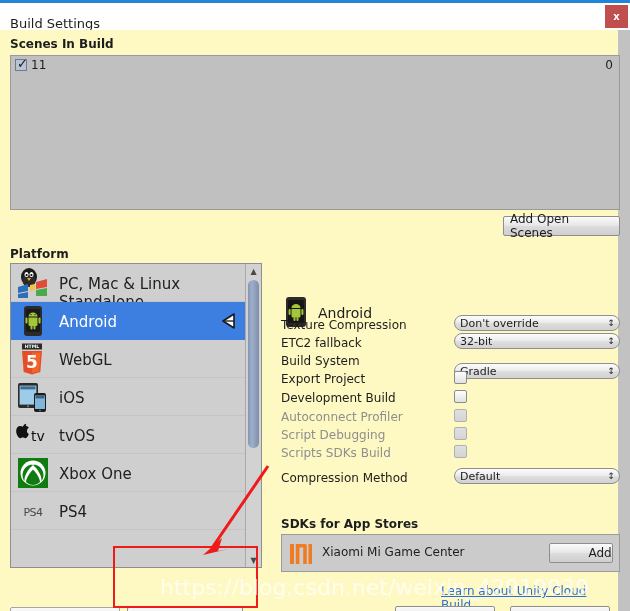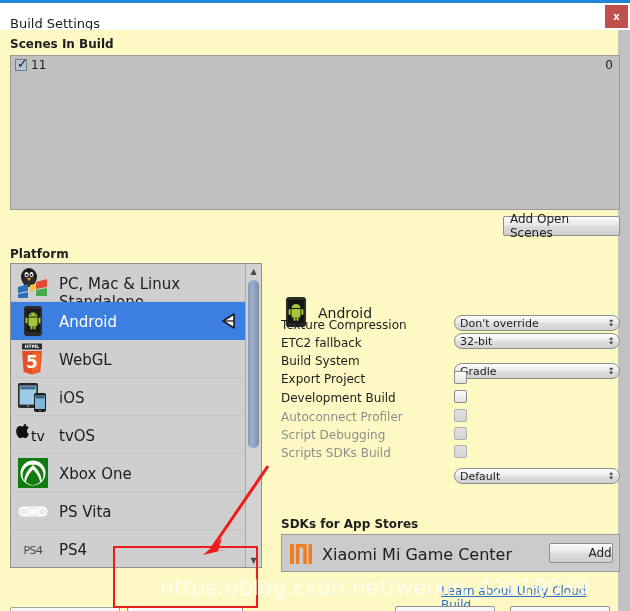--- a/index.html
+++ b/index.html
@@ -168,21 +168,21 @@
     border: 1px solid #8b8b8b; border-radius: 2px; box-sizing: border-box;
     cursor: pointer;
   }
   .cbox.dim { border-color: #b0b0b0; background: linear-gradient(to bottom,#e0e0e0,#d4d4d4); }
   .sdk-label { left: 281px; top: 487px; }
   .sdk-box {
     position: absolute; left: 281px; top: 504px; width: 339px; height: 38px;
     background: #cbcbcb; border: 1px solid #9b9b9b; box-sizing: border-box;
   }
   .sdk-icon { position: absolute; left: 8px; top: 9px; width: 22px; height: 20px; }
-  .sdk-name { position: absolute; left: 40px; top: 10px; font-size: 16px; color: #1d1d1d; }
+  .sdk-name { position: absolute; left: 40px; top: 10px; font-size: 12px; color: #1d1d1d; }
   .sdk-add { position: absolute; right: 6px; top: 8px; width: 64px; height: 20px; padding-left: 44px; }
   .cloud-link {
     position: absolute; left: 441px; top: 554px;
     font-size: 12px; color: #2f6fd0; text-decoration: underline;
     cursor: pointer;
   }
   .build-btn { position: absolute; top: 576px; width: 100px; height: 21px; }
   .build-btn.b1 { left: 395px; }
   .build-btn.b2 { left: 510px; }
   .switch-btn { position: absolute; left: 10px; top: 577px; width: 110px; height: 21px; }
@@ -324,31 +324,20 @@
               <rect x="2" y="1" width="30" height="30" fill="#107c10"></rect>
               <circle cx="17" cy="16" r="12.5" fill="#ffffff"></circle>
               <path d="M17 8 C12 12 8 19 8.5 24 C6.5 21.6 6 18 7 15 C9 9.6 13.5 7.2 17 8 Z" fill="#107c10"></path>
               <path d="M17 8 C22 12 26 19 25.5 24 C27.5 21.6 28 18 27 15 C25 9.6 20.5 7.2 17 8 Z" fill="#107c10"></path>
               <path d="M17 12.5 C20 15.5 24 21.5 24 25 C21.9 27 19.6 28 17 28 C14.4 28 12.1 27 10 25 C10 21.5 14 15.5 17 12.5 Z" fill="#107c10"></path>
             </svg>
           </span>
           <span class="plabel">Xbox One</span>
         </div>
 
-        <div class="prow">
-          <span class="picon">
-            <svg width="34" height="32" viewBox="0 0 34 32">
-              <rect x="2" y="11" width="30" height="11" rx="5.5" fill="#ffffff" stroke="#cfcfcf" stroke-width="1"></rect>
-              <circle cx="7" cy="16.5" r="2.6" fill="#f1f1f1" stroke="#d4d4d4" stroke-width="0.8"></circle>
-              <circle cx="27" cy="16.5" r="2.6" fill="#f1f1f1" stroke="#d4d4d4" stroke-width="0.8"></circle>
-              <rect x="11.5" y="13" width="11" height="7" rx="1" fill="#fbfbfb" stroke="#dedede" stroke-width="0.8"></rect>
-            </svg>
-          </span>
-          <span class="plabel">PS Vita</span>
-        </div>
 
         <div class="prow">
           <span class="picon">
             <svg width="34" height="32" viewBox="0 0 34 32">
               <text x="17" y="21" font-size="11" fill="#4a4a4a" text-anchor="middle" font-family="DejaVu Sans, sans-serif" letter-spacing="-0.5">PS4</text>
             </svg>
           </span>
           <span class="plabel">PS4</span>
         </div>
 
@@ -401,20 +390,21 @@
 
     <div class="frow-label dim" style="top:380px;">Autoconnect Profiler</div>
     <div class="cbox dim" style="top:379px;"></div>
 
     <div class="frow-label dim" style="top:398px;">Script Debugging</div>
     <div class="cbox dim" style="top:397px;"></div>
 
     <div class="frow-label dim" style="top:416px;">Scripts SDKs Build</div>
     <div class="cbox dim" style="top:415px;"></div>
 
+    <div class="frow-label" style="top:441px;">Compression Method</div>
     <div class="dropdown" style="top:438px;">
       <span class="dval">Default</span>
       <span class="darr">↕</span>
     </div>
 
     <div class="section-head sdk-label">SDKs for App Stores</div>
     <div class="sdk-box">
       <span class="sdk-icon">
         <svg width="22" height="20" viewBox="0 0 22 20">
           <rect x="0" y="0" width="4" height="20" fill="#f07c22"></rect>

